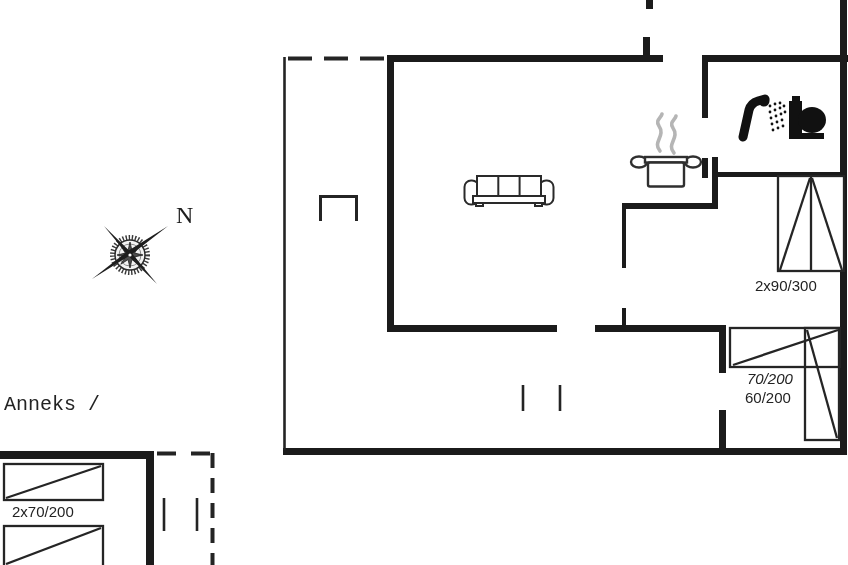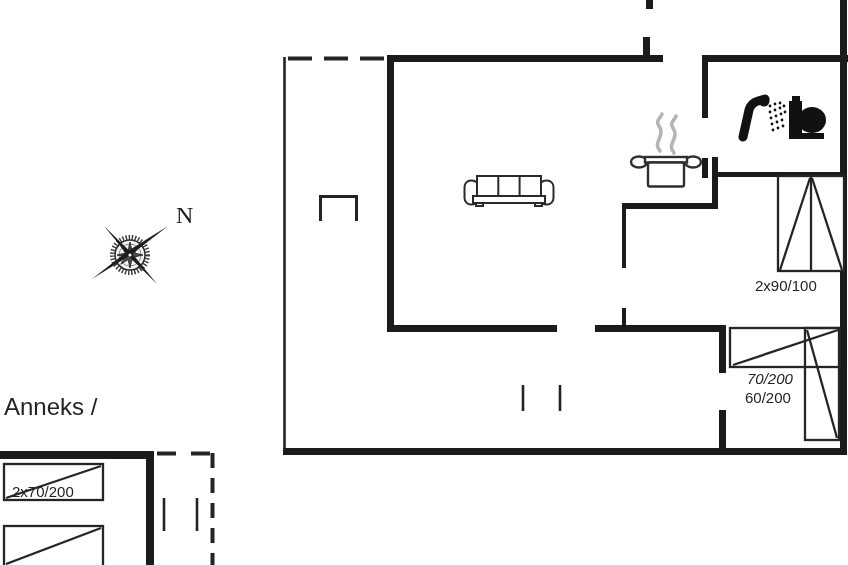--- a/index.html
+++ b/index.html
@@ -15,23 +15,23 @@
     position:absolute;
     color:#232323;
     font-family:"Liberation Sans", sans-serif;
     white-space:nowrap;
   }
   .lbl-n{
     left:176px;top:202px;
     font-family:"Liberation Serif", serif;
     font-size:24px;color:#1d1d1d;
   }
-  .lbl-annex1{left:4px;top:393px;font-size:24px;}
+  .lbl-annex1{left:4px;top:393px;font-size:20px;font-family:Liberation Mono, monospace;}
   .lbl-annex2{left:4px;top:420px;font-size:20px;}
-  .lbl-bed-annex{left:12px;top:483px;font-size:15px;}
+  .lbl-bed-annex{left:12px;top:503px;font-size:15px;}
   .lbl-bed-a{left:755px;top:277px;font-size:15px;}
   .lbl-bed-b{left:747px;top:370px;font-size:15px;font-style:italic;}
   .lbl-bed-c{left:745px;top:389px;font-size:15px;}
 </style>
 </head>
 <body>
 
 <div class="canvas">
 
   <svg width="848" height="565" viewBox="0 0 848 565">
@@ -162,17 +162,17 @@
       <rect x="789" y="101" width="13" height="38"></rect>
       <ellipse cx="812" cy="120" rx="14" ry="13"></ellipse>
       <rect x="798" y="133" width="26" height="6"></rect>
     </g>
 
   </svg>
 
   <div class="label lbl-n">N</div>
   <div class="label lbl-annex1">Anneks /</div>
   <div class="label lbl-bed-annex">2x70/200</div>
-  <div class="label lbl-bed-a">2x90/100</div>
+  <div class="label lbl-bed-a">2x90/300</div>
   <div class="label lbl-bed-b">70/200</div>
   <div class="label lbl-bed-c">60/200</div>
 
 </div>
 
 </body></html>

